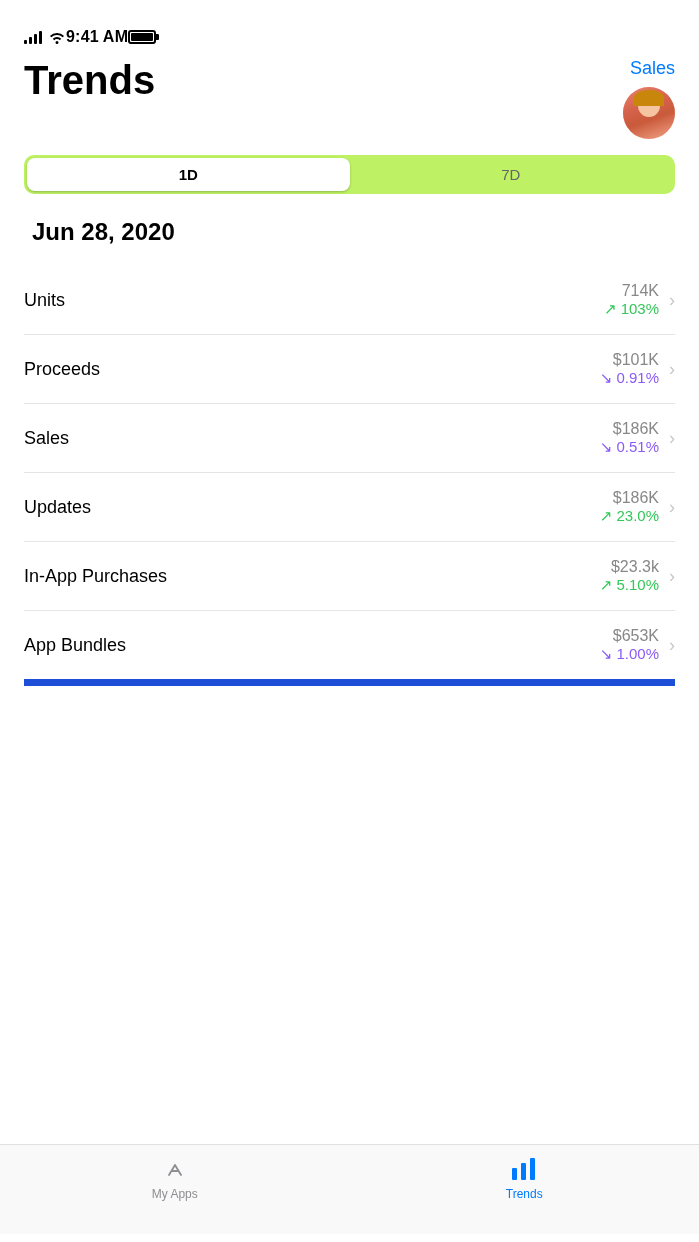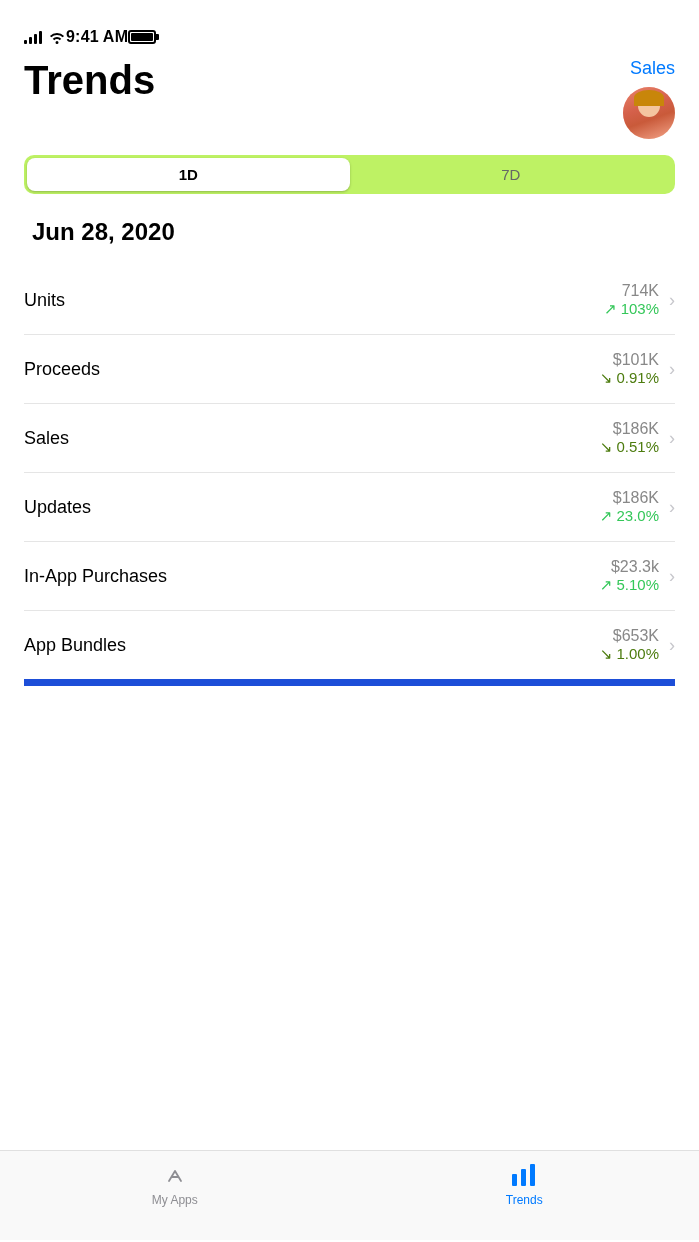--- a/index.html
+++ b/index.html
@@ -215,32 +215,32 @@
       font-weight: 400;
     }
     .metric-change {
       font-size: 15px;
       font-weight: 400;
     }
     .metric-change.up {
       color: #34C759;
     }
     .metric-change.down {
-      color: #4d7c0f;
+      color: #8b5cf6;
     }
     .chevron-icon {
       color: #c7c7cc;
       font-size: 18px;
       font-weight: 400;
     }
 
     
     .tab-bar {
       position: fixed;
-      bottom: 2px;
+      bottom: 8px;
       left: 0;
       width: 699px;
       height: 90px;
       background: #f9f9f9;
       border-top: 1px solid #e0e0e0;
       display: flex;
       align-items: flex-start;
       padding-top: 10px;
     }
     .tab-item {

